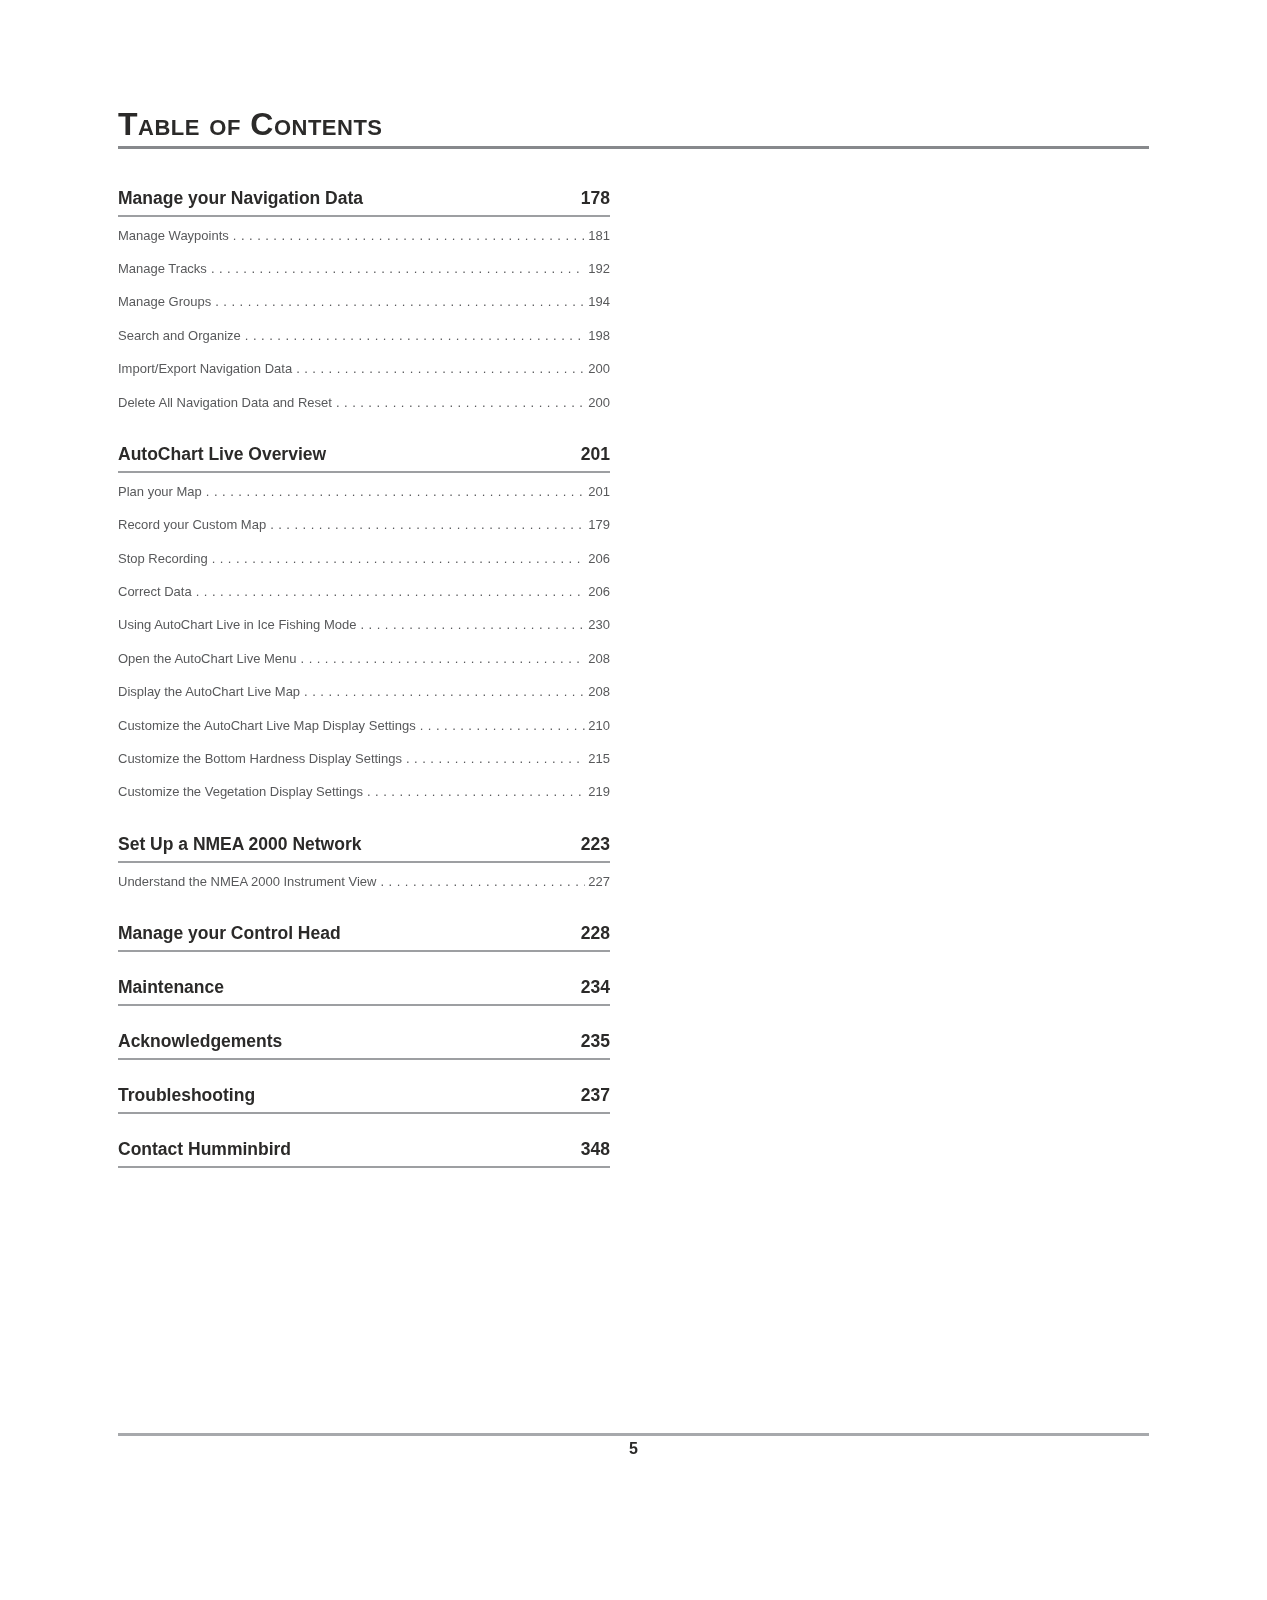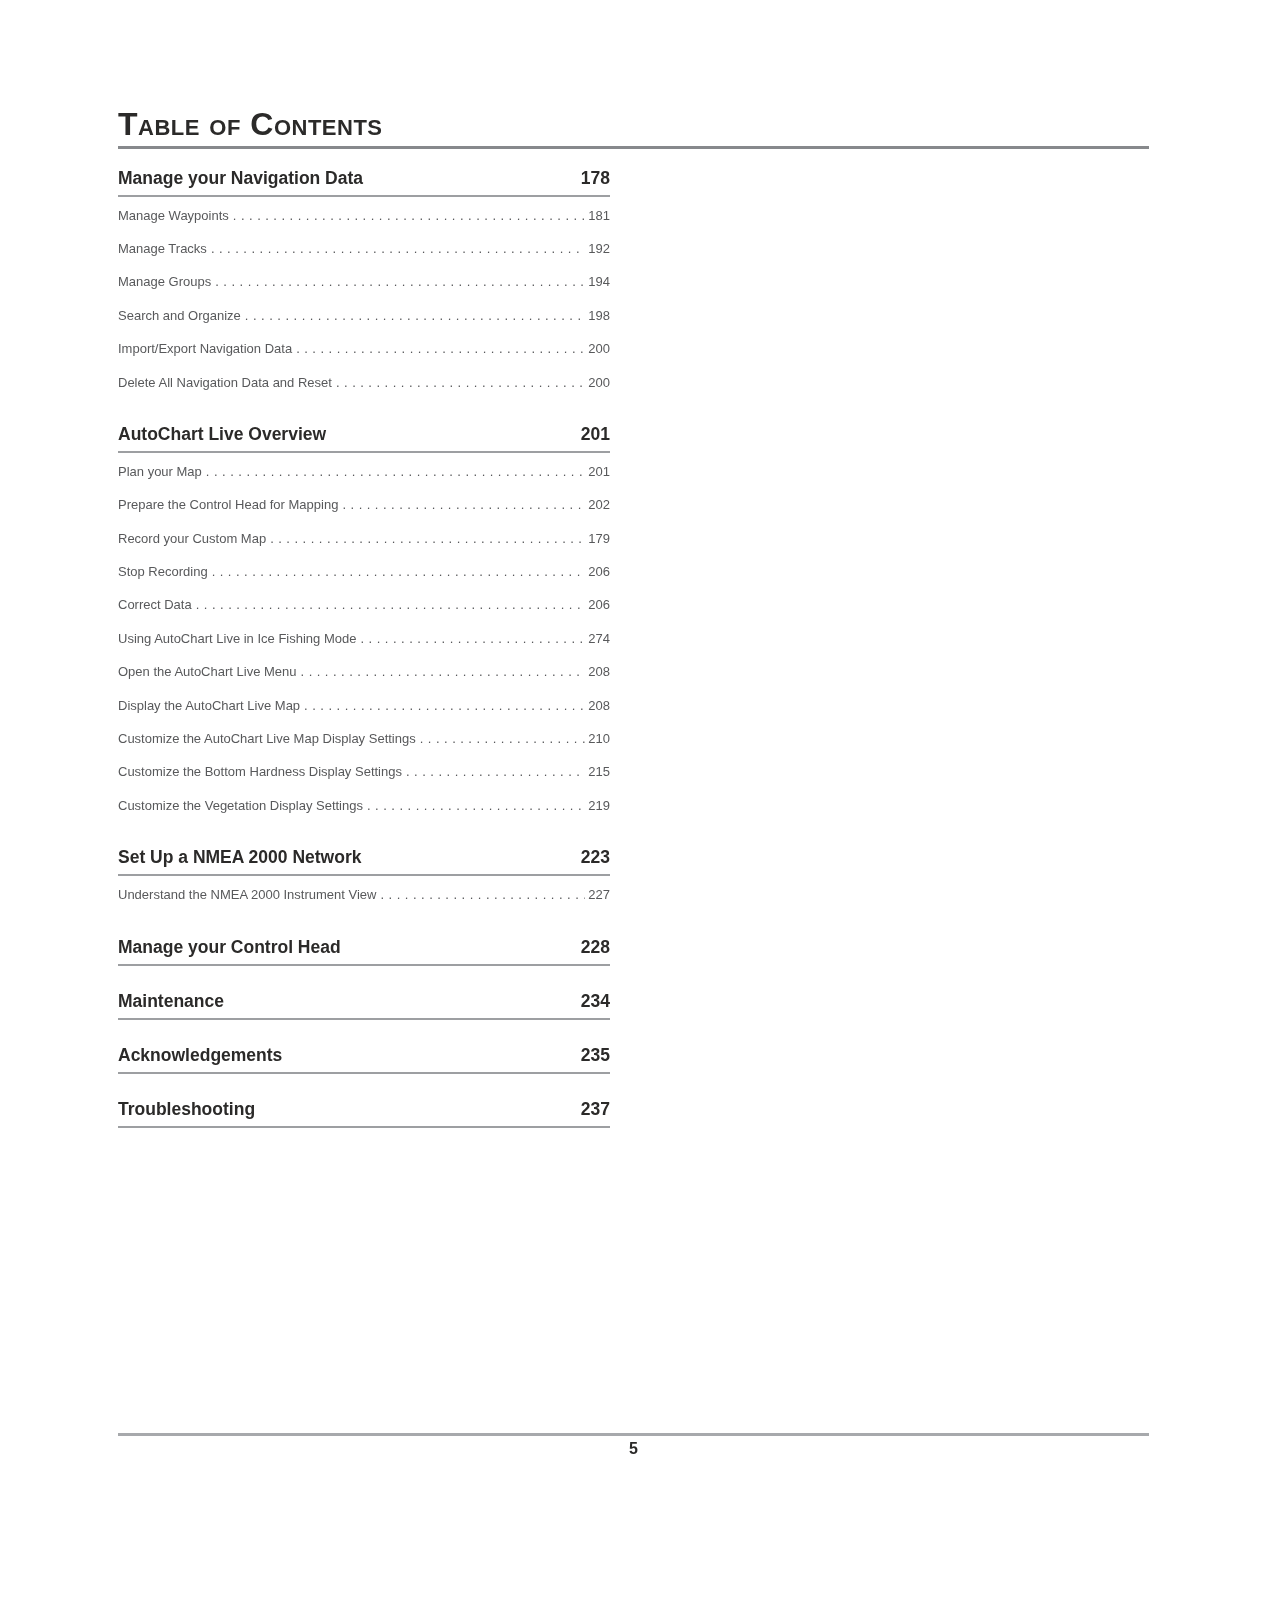--- a/index.html
+++ b/index.html
@@ -33,21 +33,21 @@
   }
   .title-rule {
     margin-top: 4px;
     border-top: 3px solid var(--title-rule, #87898c);
     height: 0;
   }
   .toc {
     width: 492px;
   }
   .toc-section { margin-top: 25px; }
-  .toc-section:first-child { margin-top: 19px; }
+  .toc-section:first-child { margin-top: 39px; }
   .toc-heading {
     display: flex;
     justify-content: space-between;
     align-items: baseline;
     font-size: 17.5px;
     line-height: 20px;
     font-weight: bold;
     color: var(--heading-text, #2b2a29);
     border-bottom: 2px solid var(--heading-rule, #9d9fa2);
     padding-bottom: 7px;
@@ -143,43 +143,38 @@
           <span class="toc-heading-title">AutoChart Live Overview</span>
           <span class="toc-heading-page">201</span>
         </div>
         <div class="toc-items">
           <div class="toc-item">
             <span class="toc-item-title">Plan your Map</span>
             <span class="dots"></span>
             <span class="toc-item-page">201</span>
           </div>
           <div class="toc-item">
-            <span class="toc-item-title">Prepare the Control Head for Mapping</span>
-            <span class="dots"></span>
-            <span class="toc-item-page">202</span>
-          </div>
-          <div class="toc-item">
             <span class="toc-item-title">Record your Custom Map</span>
             <span class="dots"></span>
             <span class="toc-item-page">179</span>
           </div>
           <div class="toc-item">
             <span class="toc-item-title">Stop Recording</span>
             <span class="dots"></span>
             <span class="toc-item-page">206</span>
           </div>
           <div class="toc-item">
             <span class="toc-item-title">Correct Data</span>
             <span class="dots"></span>
             <span class="toc-item-page">206</span>
           </div>
           <div class="toc-item">
             <span class="toc-item-title">Using AutoChart Live in Ice Fishing Mode</span>
             <span class="dots"></span>
-            <span class="toc-item-page">274</span>
+            <span class="toc-item-page">230</span>
           </div>
           <div class="toc-item">
             <span class="toc-item-title">Open the AutoChart Live Menu</span>
             <span class="dots"></span>
             <span class="toc-item-page">208</span>
           </div>
           <div class="toc-item">
             <span class="toc-item-title">Display the AutoChart Live Map</span>
             <span class="dots"></span>
             <span class="toc-item-page">208</span>
@@ -229,20 +224,26 @@
       <section class="toc-section">
         <div class="toc-heading">
           <span class="toc-heading-title">Acknowledgements</span>
           <span class="toc-heading-page">235</span>
         </div>
       </section>
       <section class="toc-section">
         <div class="toc-heading">
           <span class="toc-heading-title">Troubleshooting</span>
           <span class="toc-heading-page">237</span>
+        </div>
+      </section>
+      <section class="toc-section">
+        <div class="toc-heading">
+          <span class="toc-heading-title">Contact Humminbird</span>
+          <span class="toc-heading-page">348</span>
         </div>
       </section>
     </div>
 
   <div class="footer">
     <div class="footer-rule"></div>
     <div class="footer-page">5</div>
   </div>
 </div>
 

